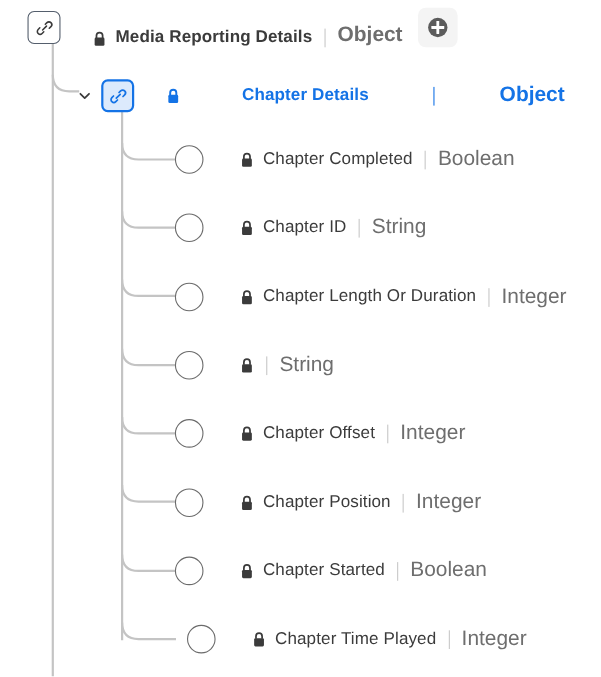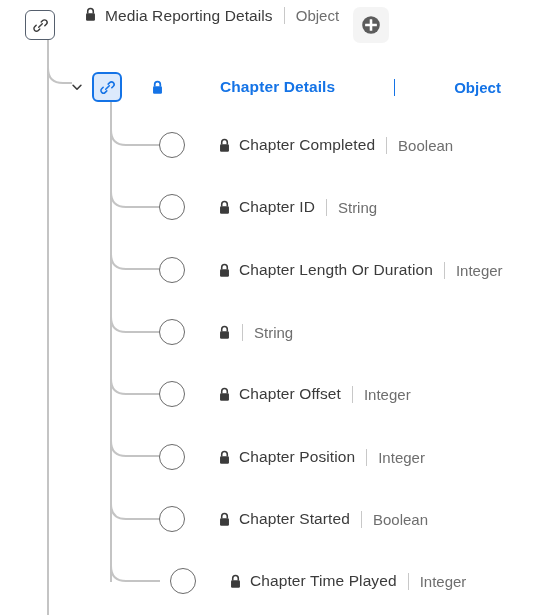--- a/index.html
+++ b/index.html
@@ -86,21 +86,21 @@
   .sep {
     display: inline-block;
     width: 1px;
     height: 17px;
     background: #c8c8c8;
     margin: 0 11px;
     flex: 0 0 auto;
   }
   .sep.blue { background: #1473E6; }
   .type-label {
-    font-size: 15px;
+    font-size: 19px;
     color: #6e6e6e;
     white-space: nowrap;
   }
   .type-label.strong {
     font-weight: bold;
     color: #1473E6;
   }
 
   
   .add-btn {
@@ -164,21 +164,21 @@
   <div class="link-box">
     <span>
       <svg width="17" height="17" viewBox="0 0 24 24" fill="none" stroke="#3b3b3b" stroke-width="2" stroke-linecap="round">
         <path d="M9.5 14.5 L14.5 9.5"></path>
         <path d="M13 7.2 L15.1 5.1 a3.6 3.6 0 0 1 5.1 5.1 L18.1 12.3"></path>
         <path d="M11 16.8 L8.9 18.9 a3.6 3.6 0 0 1 -5.1 -5.1 L5.9 11.7"></path>
       </svg>
     </span>
   </div>
 
-  <div style="display:flex; align-items:flex-start; margin-left:29px;">
+  <div style="display:flex; align-items:flex-end; margin-left:29px;font-weight:bold;">
     <span class="lock-icon">
       <svg width="13" height="15" viewBox="0 0 14 16">
         <path d="M4 7 V4.6 a3 3 0 0 1 6 0 V7" fill="none" stroke="#3b3b3b" stroke-width="1.7"></path>
         <rect x="2.2" y="6.6" width="9.6" height="8" rx="1.3" fill="#3b3b3b"></rect>
       </svg>
     </span>
     <span class="node-label">Media Reporting Details</span>
     <span class="sep"></span>
     <span class="type-label">Object</span>
     <button class="add-btn">

